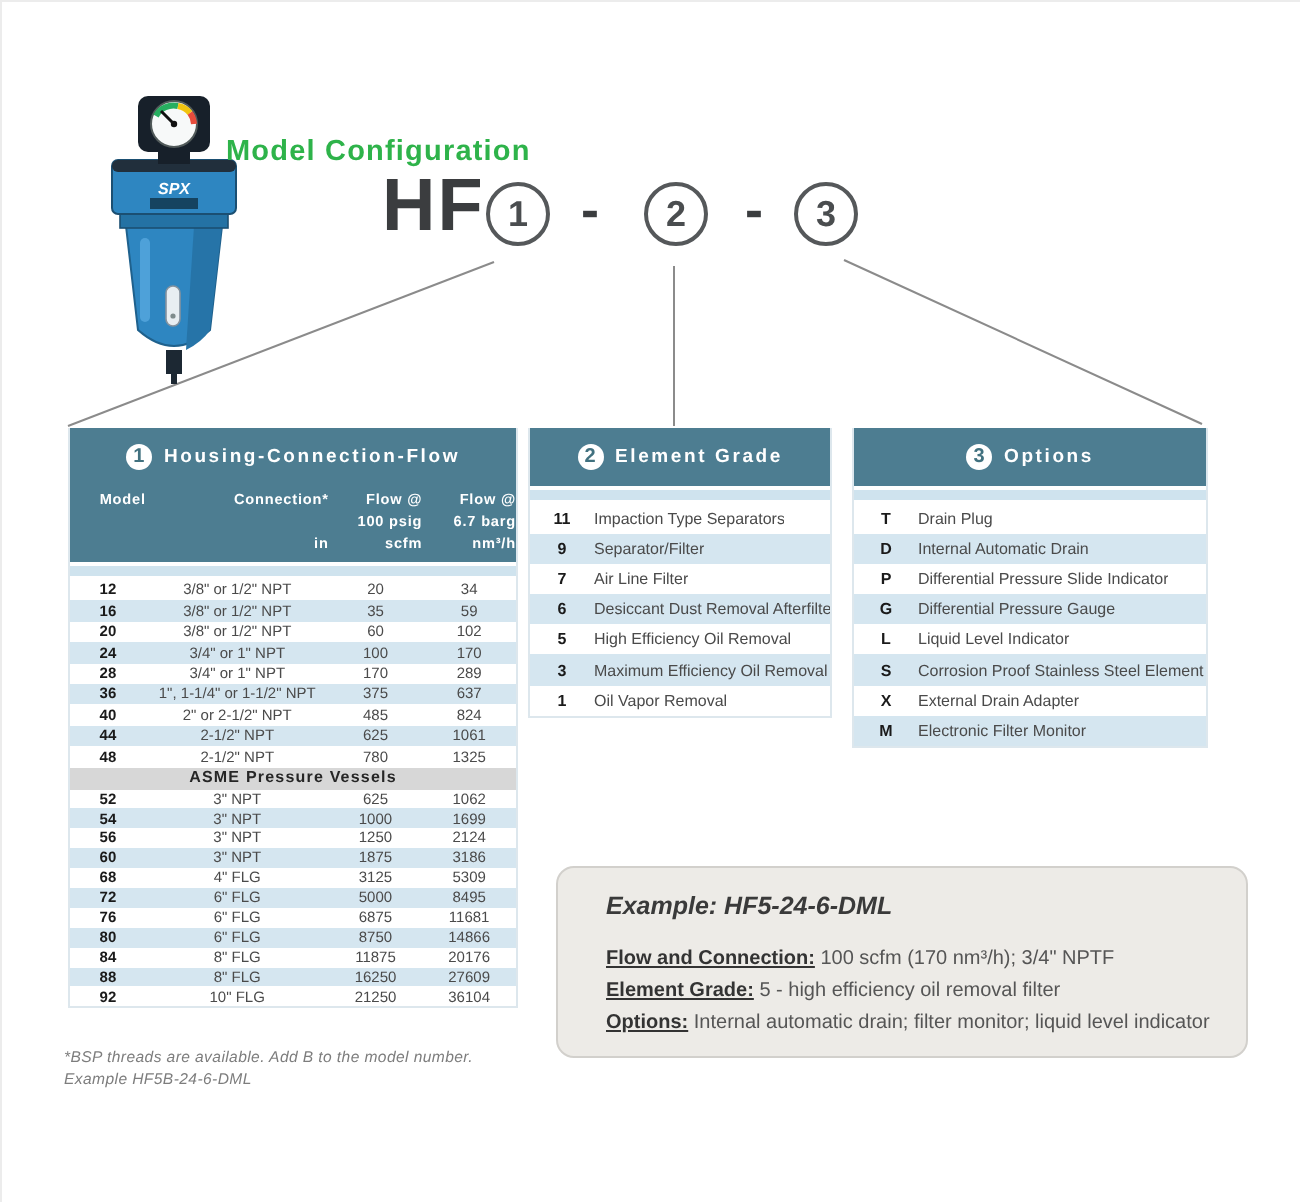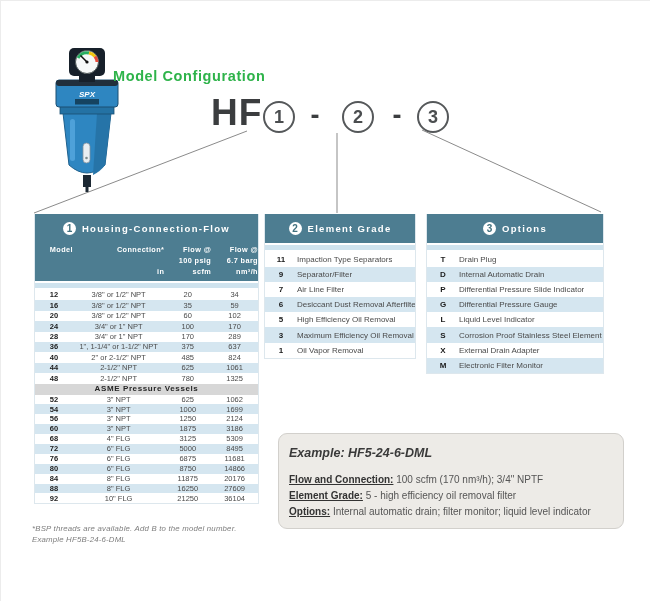--- a/index.html
+++ b/index.html
@@ -7,21 +7,21 @@
     position:relative;width:650px;height:601px;background:#ffffff;
     margin:0 auto;overflow:hidden;border:1px solid #ececec;
     font-family:"Liberation Sans", sans-serif;
   }
   
   .product-svg{position:absolute;left:40px;top:46px;width:92px;height:148px;}
   .page-title{
     position:absolute;left:112px;top:67px;
     font-size:14.5px;font-weight:bold;color:#2eb34a;letter-spacing:.6px;
   }
-  .formula{position:absolute;left:190px;top:92px;width:240px;height:44px;margin-left:20px;}
+  .formula{position:absolute;left:190px;top:82px;width:240px;height:44px;}
   .formula .hf{
     position:absolute;left:0;top:0;font-size:37px;font-weight:bold;
     color:#3b3d3f;letter-spacing:1px;line-height:40px;
   }
   .circ{
     position:absolute;top:8px;width:28px;height:28px;border:2px solid #55585a;
     border-radius:50%;background:#fff;text-align:center;line-height:28px;
     font-size:18px;font-weight:bold;color:#4a4d4f;
   }
   .circ.c1{left:52px}.circ.c2{left:131px}.circ.c3{left:206px}
@@ -77,21 +77,21 @@
   .table2{left:263px;top:213px;width:152px;}
   .table3{left:425px;top:213px;width:178px;}
   .list-rows > .lrow{display:flex;align-items:center;height:15.1px;font-size:8px;}
   .list-rows > .lrow:nth-child(even){background:#d5e6f0;}
   .lrow .code{width:32px;text-align:center;font-weight:bold;color:#1a1a1a;flex:none;}
   .lrow .label{color:#4a4a4a;white-space:nowrap;overflow:hidden;}
 
   
   .example{
     position:absolute;left:277px;top:432px;width:346px;height:96px;box-sizing:border-box;
-    background:#edebe7;border:1px solid #d2d0cc;border-radius:9px;padding:12px 10px;
+    background:#edebe7;border:1px solid #d2d0cc;border-radius:9px;padding:12px 24px;
   }
   .example .ex-title{
     font-size:12.5px;font-weight:bold;font-style:italic;color:#3a3a3a;margin-bottom:12px;
   }
   .example .ex-row{font-size:10px;line-height:16px;color:#555;white-space:nowrap;}
   .example .ex-row b{color:#333;text-decoration:underline;}
 </style>
 </head>
 <body>
 

